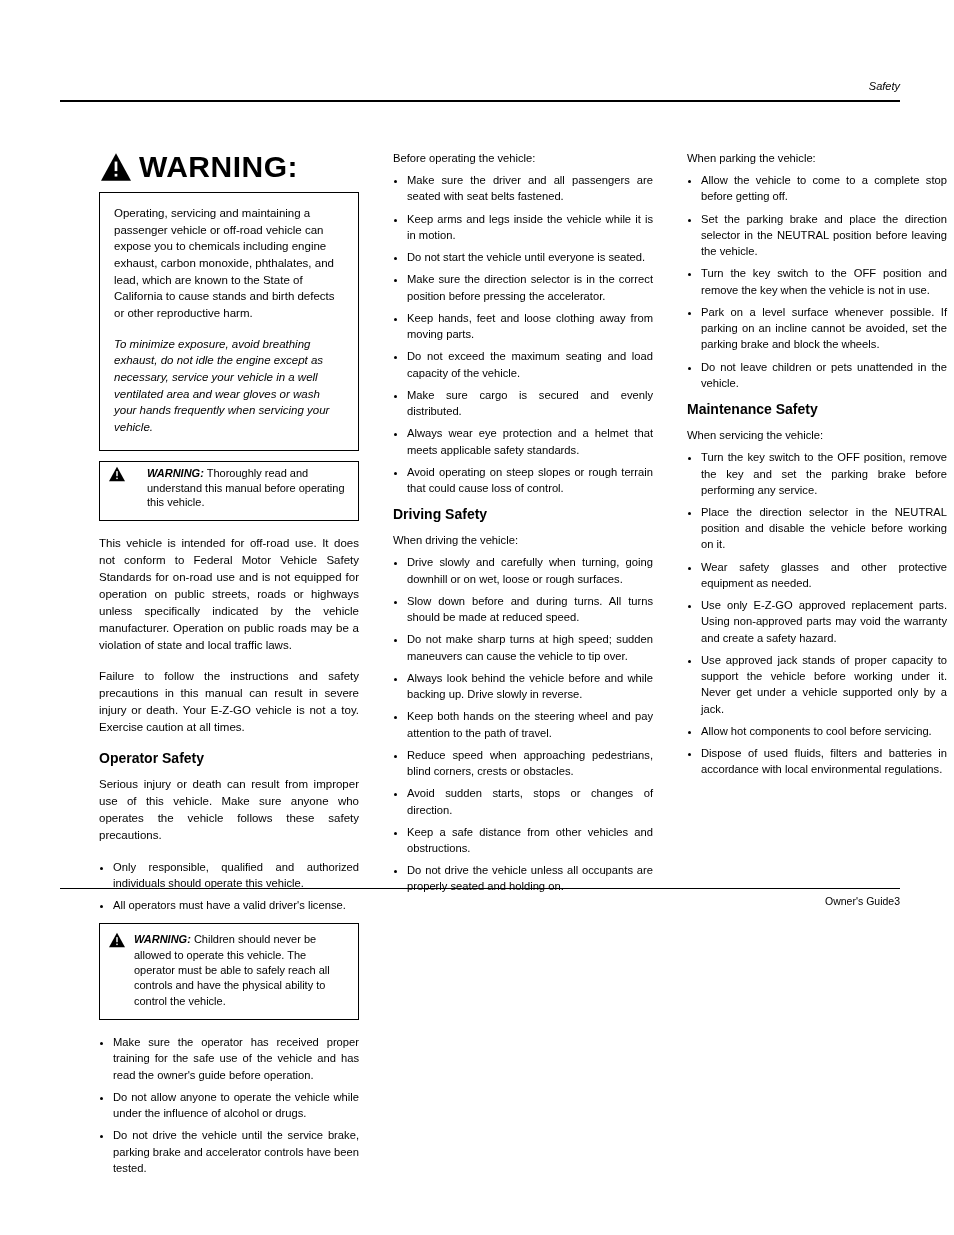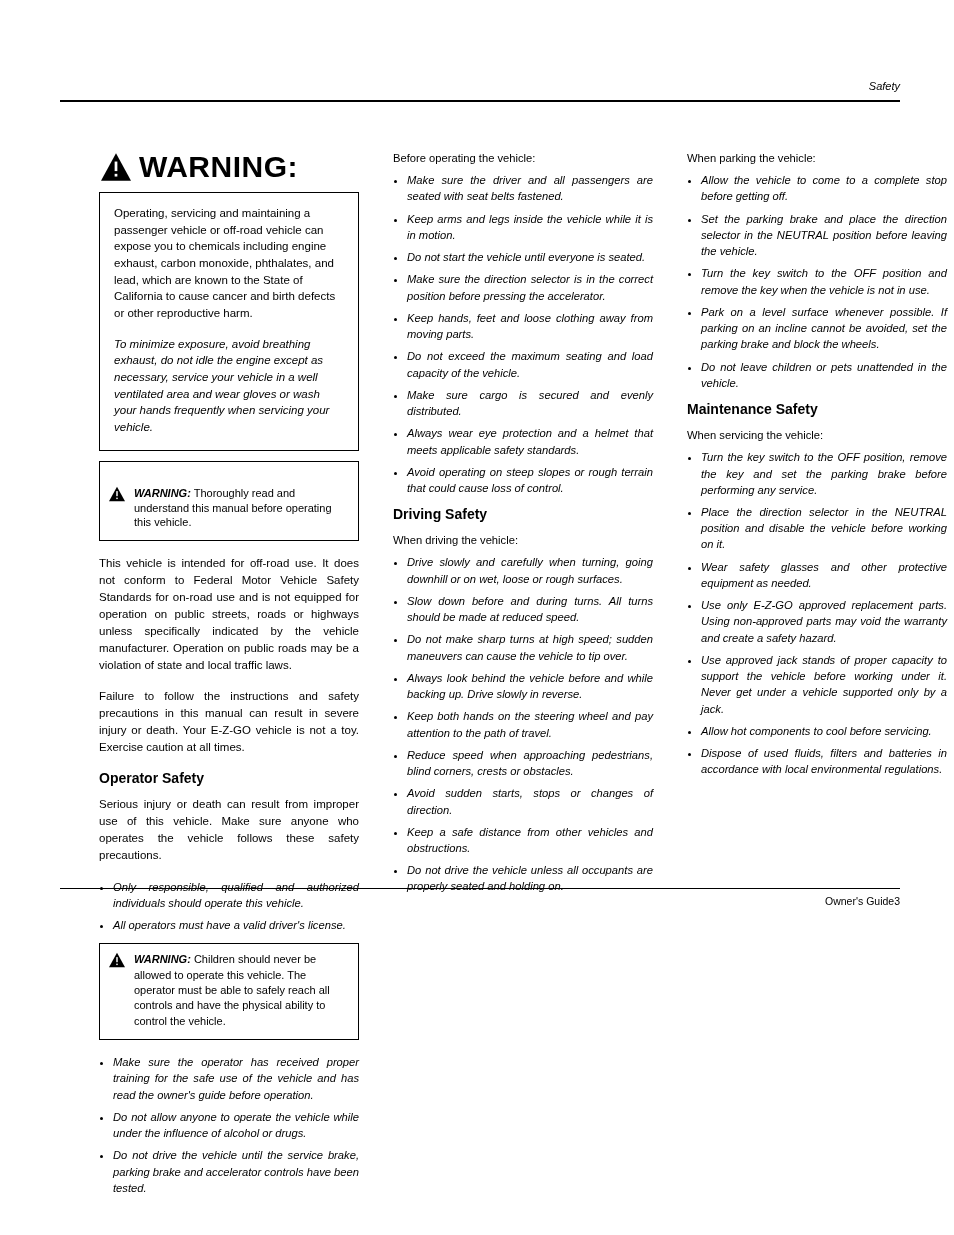--- a/index.html
+++ b/index.html
@@ -54,25 +54,25 @@
     font-size: 11.5px;
     line-height: 1.45;
     margin-bottom: 10px;
   }
   .framed .block + .block {
     margin-top: 14px;
     font-style: italic;
   }
   .small-framed {
     border: 1.5px solid #000;
-    padding: 24px 8px 10px 8px;
+    padding: 4px 8px 10px 8px;
     font-size: 11px;
     line-height: 1.35;
     display: flex;
-    gap: 8px;
+    gap: 21px;
     align-items: flex-start;
     margin-bottom: 14px;
   }
   .small-framed .w {
     font-weight: 700;
     font-style: italic;
   }
   .body-p {
     font-size: 11.5px;
     line-height: 1.48;
@@ -86,21 +86,20 @@
   }
   .ul {
     margin: 0 0 10px 0;
     padding-left: 14px;
     font-size: 11.2px;
     line-height: 1.45;
   }
   .ul li {
     margin-bottom: 6px;
     text-align: justify;
-    font-style: italic;
   }
   .small-framed2 {
     border: 1.5px solid #000;
     padding: 8px 8px 10px 8px;
     font-size: 11px;
     line-height: 1.4;
     display: flex;
     gap: 8px;
     align-items: flex-start;
     margin: 4px 0 14px 0;
@@ -148,21 +147,21 @@
           <svg width="34" height="30" viewBox="0 0 24 22">
             <path d="M12 1 L23 21 L1 21 Z" fill="#000"></path>
             <rect x="11" y="7" width="2" height="7" fill="#fff"></rect>
             <rect x="11" y="16" width="2" height="2" fill="#fff"></rect>
           </svg>
         </span>
         <span class="txt">WARNING:</span>
       </div>
 
       <div class="framed">
-        <div class="block">Operating, servicing and maintaining a passenger vehicle or off-road vehicle can expose you to chemicals including engine exhaust, carbon monoxide, phthalates, and lead, which are known to the State of California to cause cancer and birth defects or other reproductive harm.</div>
+        <div class="block">Operating, servicing and maintaining a passenger vehicle or off-road vehicle can expose you to chemicals including engine exhaust, carbon monoxide, phthalates, and lead, which are known to the State of California to cause stands and birth defects or other reproductive harm.</div>
         <div class="block">To minimize exposure, avoid breathing exhaust, do not idle the engine except as necessary, service your vehicle in a well ventilated area and wear gloves or wash your hands frequently when servicing your vehicle.</div>
       </div>
 
       <div class="small-framed">
         <span>
           <svg width="18" height="16" viewBox="0 0 24 22">
             <path d="M12 1 L23 21 L1 21 Z" fill="#000"></path>
             <rect x="11" y="7" width="2" height="7" fill="#fff"></rect>
             <rect x="11" y="16" width="2" height="2" fill="#fff"></rect>
           </svg>

